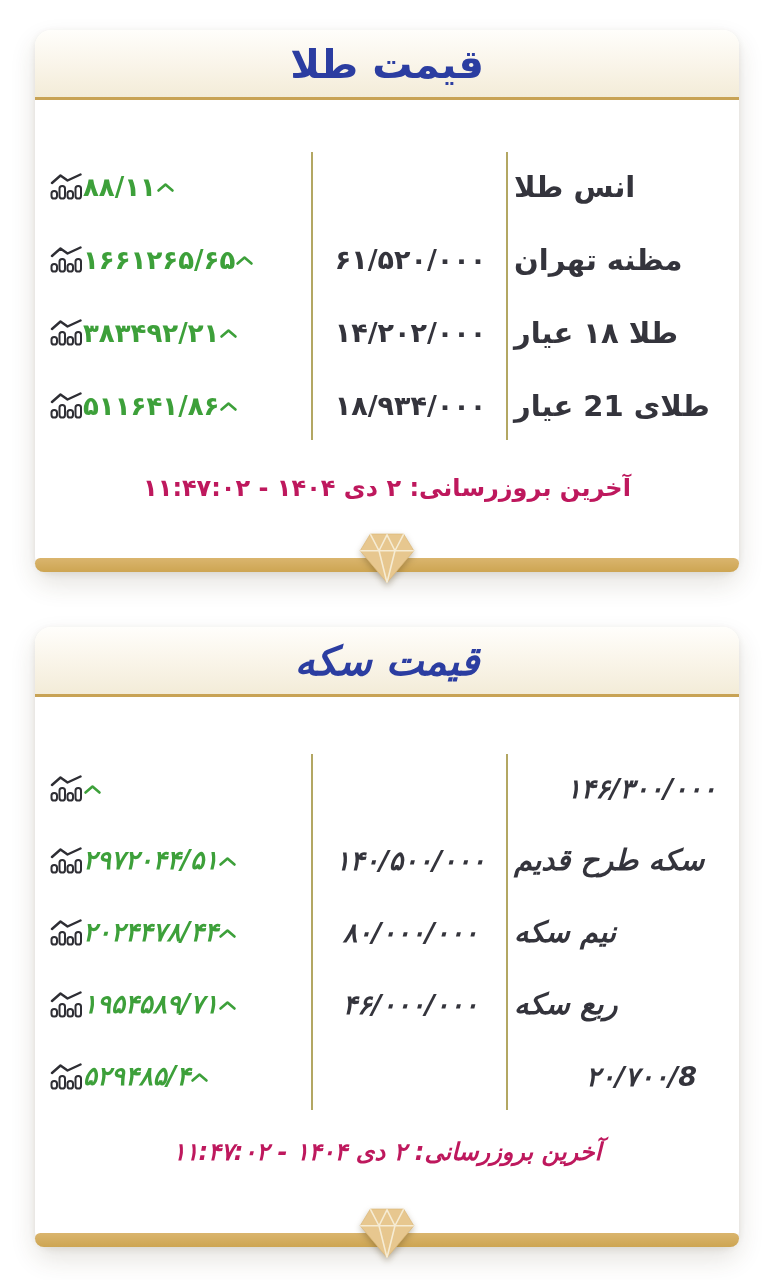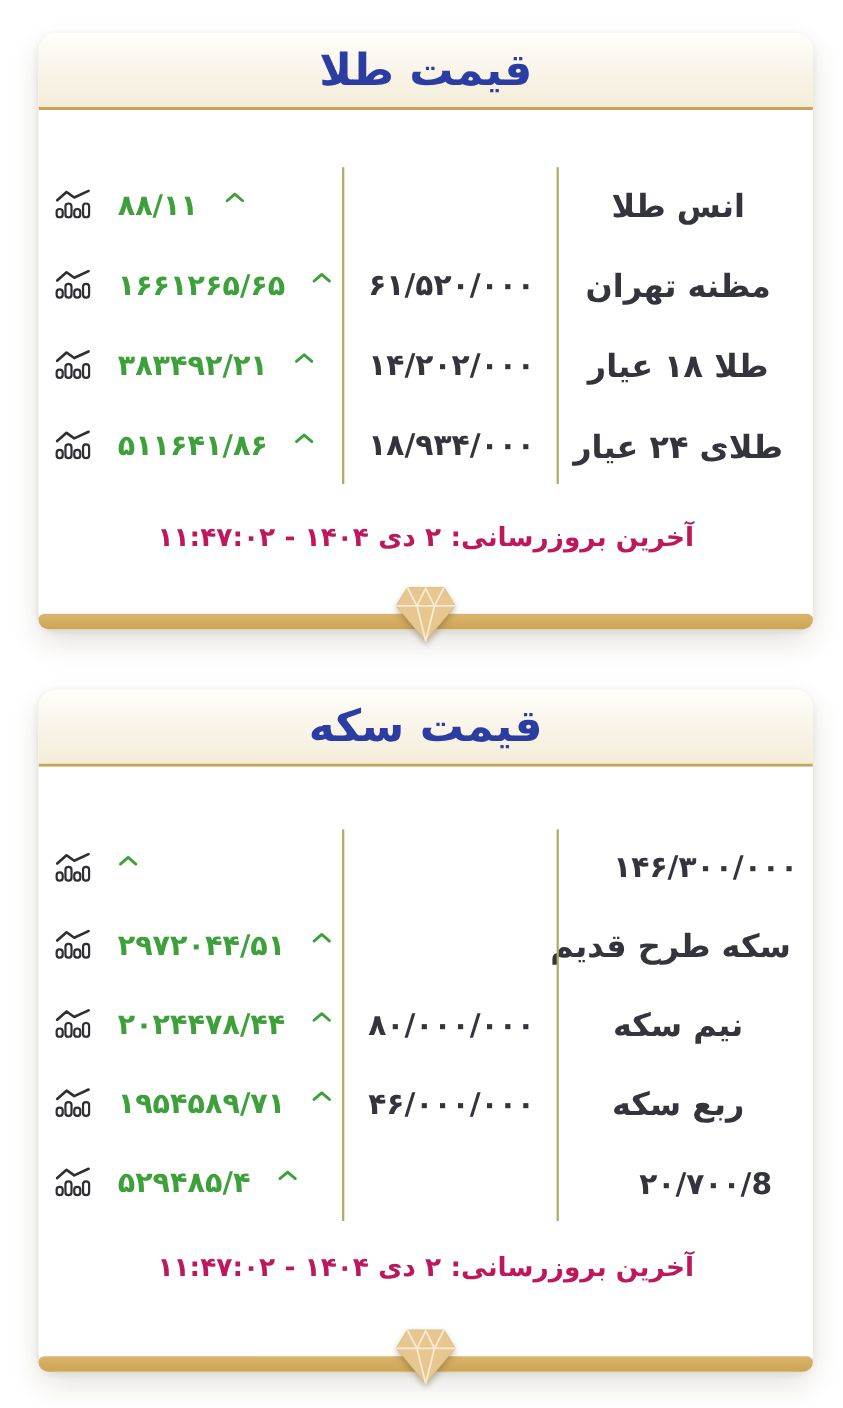--- a/index.html
+++ b/index.html
@@ -7,49 +7,49 @@
   .canvas {
     position:relative; width:766px; height:1280px; margin:0 auto;
     background:#ffffff; overflow:hidden; direction:rtl;
   }
   .card {
     position:absolute; right:27px; width:704px; background:#ffffff;
     border-radius:16px;
     box-shadow:0 2px 6px rgba(70,55,25,.10), 0 12px 26px rgba(70,55,25,.14);
   }
   #card-gold { top:30px;  height:542px; }
-  #card-coin { top:627px; height:620px; }
+  #card-coin { top:627px; height:620px;font-style:italic; }
 
   .card-header {
     height:67px; border-bottom:3px solid #c8a355;
     border-radius:16px 16px 0 0;
     background:linear-gradient(180deg,#fffefb 0%, #f9f4e8 55%, #f3ecd8 100%);
     display:flex; align-items:center; justify-content:center;
   }
   .card-title { margin:0; font-size:40px; font-weight:700; color:#2b3da1; line-height:1.1; }
 
   .table { position:relative; }
   #card-gold .table { margin-top:50px; }
   #card-coin .table { margin-top:55px; }
 
   .row { display:flex; align-items:center; }
   #card-gold .row { height:73px; }
   #card-coin .row { height:72px; }
 
   .cell-label {
     width:231px; box-sizing:border-box; padding-left:6px; padding-right:20px;
-    text-align:center; font-size:29px; font-weight:700; color:#34343c;
+    text-align:left; font-size:29px; font-weight:700; color:#34343c;
     white-space:nowrap;
   }
   .cell-price {
     width:195px; direction:ltr; text-align:center;
     font-size:27px; font-weight:700; color:#34343c; white-space:nowrap;
   }
   .cell-change {
-    flex:1; direction:ltr; display:flex; gap:24px;
+    flex:1; direction:ltr; display:flex; align-items:center; gap:0;
     padding-left:15px; box-sizing:border-box;
     font-size:26px; font-weight:700; color:#3da03a; white-space:nowrap;
   }
   .chart-icon { flex:0 0 auto; }
   .caret-icon { flex:0 0 auto; margin-top:2px; }
 
   .vline { position:absolute; top:2px; bottom:2px; width:2px; background:#b3a763; }
   .vline-1 { right:231px; }
   .vline-2 { right:426px; }
 
@@ -134,21 +134,21 @@
             </g>
           </svg>
           <span class="change-value">۳۸۳۴۹۲/۲۱</span>
           <svg class="caret-icon" width="19" height="11" viewBox="0 0 19 11">
             <polyline points="2.5,8.5 9.5,2.5 16.5,8.5" fill="none" stroke="#3da03a" stroke-width="2.6" stroke-linecap="round" stroke-linejoin="round"></polyline>
           </svg>
         </div>
       </div>
 
       <div class="row">
-        <div class="cell-label">طلای ۲۴ عیار</div>
+        <div class="cell-label">طلای 21 عیار</div>
         <div class="cell-price">۱۸/۹۳۴/۰۰۰</div>
         <div class="cell-change">
           <svg class="chart-icon" width="33" height="27" viewBox="0 0 33 27">
             <g fill="none" stroke="#2e2e34" stroke-width="2" stroke-linecap="round" stroke-linejoin="round">
               <rect x="1.5" y="18" width="5.5" height="7.5" rx="2.6"></rect>
               <rect x="9.5" y="13" width="5.5" height="12.5" rx="2.6"></rect>
               <rect x="17.5" y="18" width="5.5" height="7.5" rx="2.6"></rect>
               <rect x="25.5" y="13" width="5.5" height="12.5" rx="2.6"></rect>
               <polyline points="2,10 10.5,2.5 17.5,7.5 30.5,1.5" stroke-width="2.4"></polyline>
             </g>
@@ -191,20 +191,21 @@
             </g>
           </svg>
           <svg class="caret-icon" width="19" height="11" viewBox="0 0 19 11">
             <polyline points="2.5,8.5 9.5,2.5 16.5,8.5" fill="none" stroke="#3da03a" stroke-width="2.6" stroke-linecap="round" stroke-linejoin="round"></polyline>
           </svg>
         </div>
       </div>
 
       <div class="row">
         <div class="cell-label">سکه طرح قدیم</div>
+        <div class="cell-price">۱۴۰/۵۰۰/۰۰۰</div>
         <div class="cell-change">
           <svg class="chart-icon" width="33" height="27" viewBox="0 0 33 27">
             <g fill="none" stroke="#2e2e34" stroke-width="2" stroke-linecap="round" stroke-linejoin="round">
               <rect x="1.5" y="18" width="5.5" height="7.5" rx="2.6"></rect>
               <rect x="9.5" y="13" width="5.5" height="12.5" rx="2.6"></rect>
               <rect x="17.5" y="18" width="5.5" height="7.5" rx="2.6"></rect>
               <rect x="25.5" y="13" width="5.5" height="12.5" rx="2.6"></rect>
               <polyline points="2,10 10.5,2.5 17.5,7.5 30.5,1.5" stroke-width="2.4"></polyline>
             </g>
           </svg>

